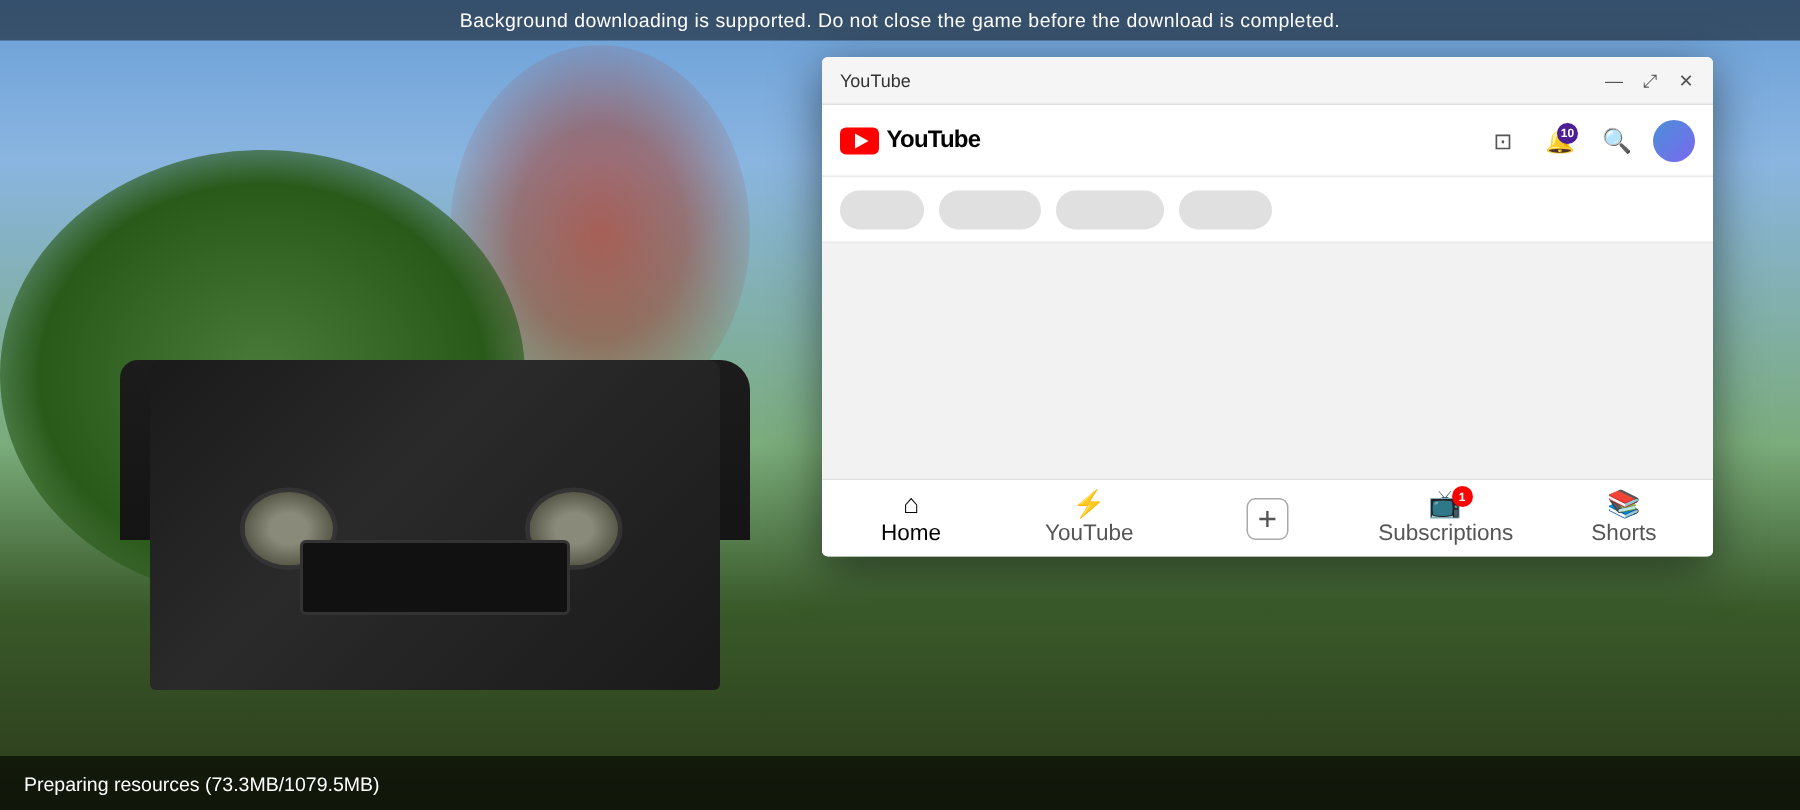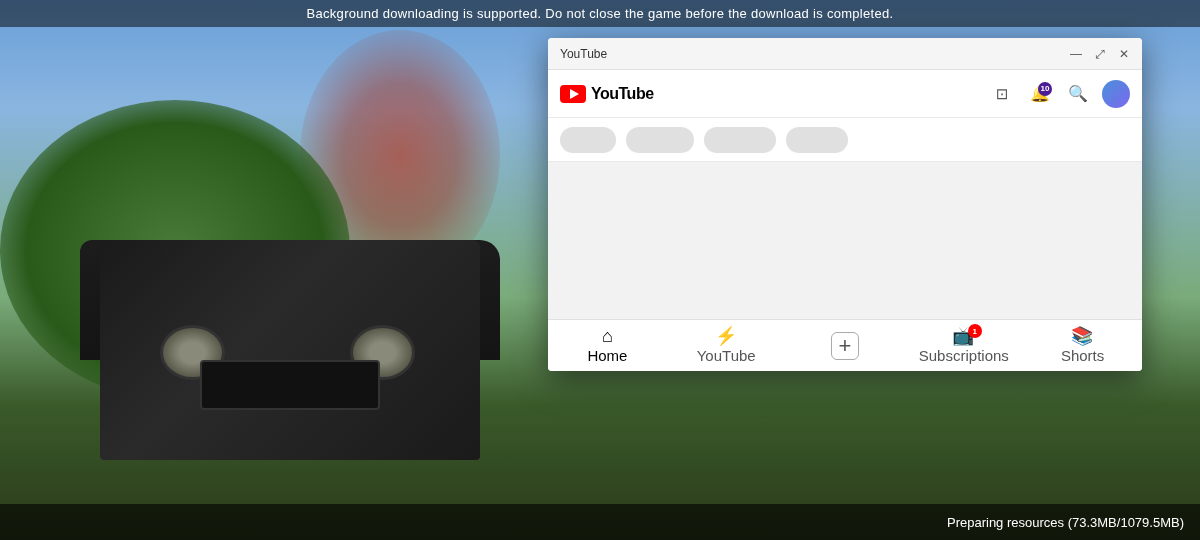--- a/index.html
+++ b/index.html
@@ -136,21 +136,20 @@
       position: absolute;
       bottom: 0;
       left: 0;
       right: 0;
       height: 36px;
       background: rgba(0,0,0,0.6);
       display: flex;
       align-items: center;
       padding: 0 16px;
       z-index: 10;
-      justify-content: flex-end;
     }
 
     #status-bar .progress-text {
       color: #fff;
       font-size: 13px;
       font-weight: 500;
     }
 
     
     #yt-window {

